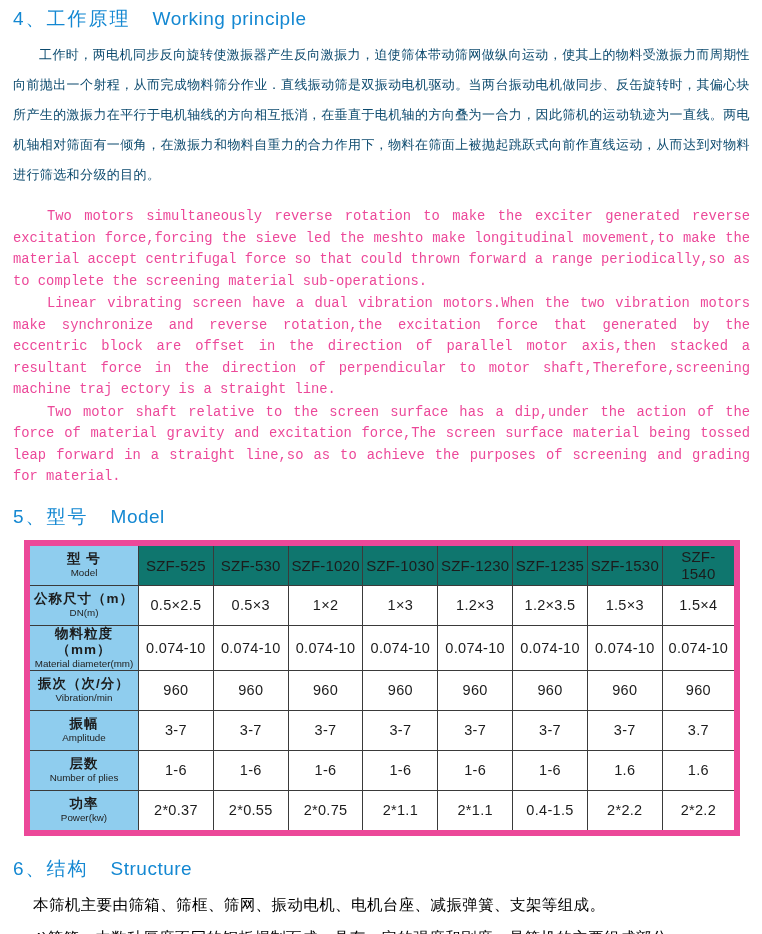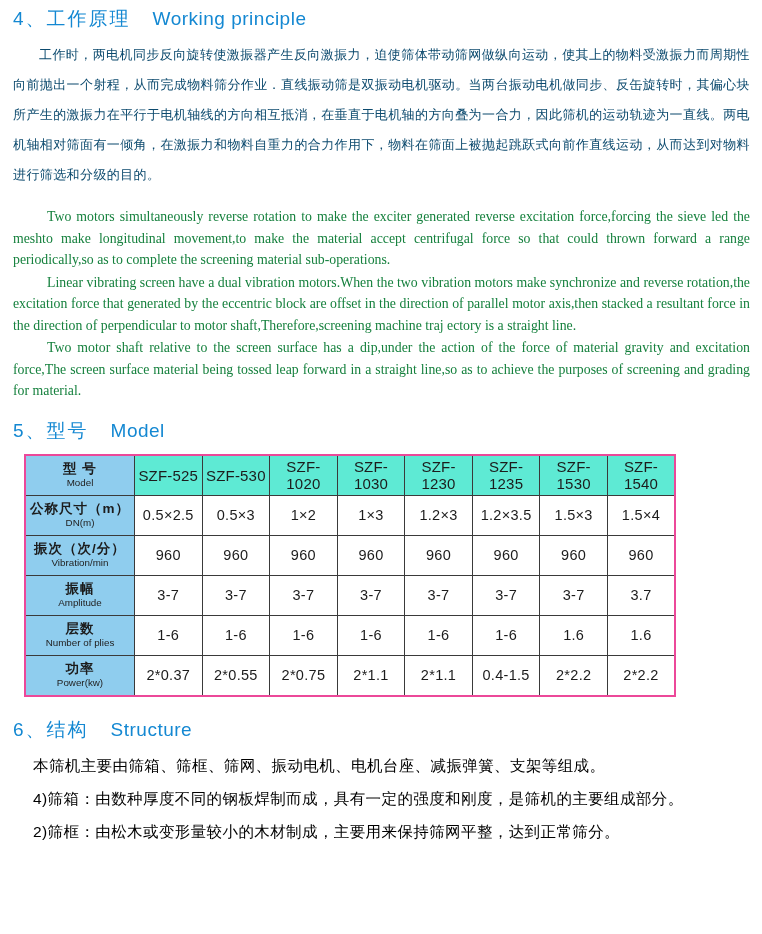--- a/index.html
+++ b/index.html
@@ -31,37 +31,37 @@
     color:#0c4a6e;
     text-align:justify;
     text-indent:2em;
     margin:8px 0 16px 0;
     letter-spacing:0.4px;
   }
 
   
   .en-block{margin-top:10px;}
   .en-para{
-    font-family:Liberation Serif, serif;
+    font-family:Liberation Mono, monospace;
     font-size:13.8px;
     line-height:21.5px;
-    color:#15803d;
+    color:#ec4899;
     text-align:justify;
     text-indent:34px;
     margin:0 0 1px 0;
   }
 
   
   .model-section{margin-top:16px;}
   .spec-table{
     border-collapse:collapse;
     table-layout:fixed;
-    width:652px;
+    width:716px;
     margin:10px 0 0 11px;
-    border:2px solid #ec4899;
+    border:6px solid #ec4899;
   }
   .spec-table th,.spec-table td{
     border:1.4px solid #3a3a3a;
     height:39px;
     padding:0 2px;
     text-align:center;
     vertical-align:middle;
     overflow:hidden;
   }
   .spec-table th{
@@ -74,21 +74,21 @@
   .spec-table th .en{
     font-size:9.8px;font-weight:400;color:#222;line-height:12px;letter-spacing:0;
   }
   .spec-table td{
     background:#ffffff;
     font-size:14.5px;
     color:#1c1c1c;
     letter-spacing:0.3px;
   }
   .spec-table tr:first-child td{
-    background:#5eead4;
+    background:#0f766e;
     font-size:15px;
     letter-spacing:0.2px;
   }
 
   
   .structure-section{margin-top:20px;}
   .structure-lines{margin:6px 0 0 20px;}
   .structure-line{
     font-size:15.5px;
     color:#000000;
@@ -145,20 +145,34 @@
             <td>0.5×3</td>
             <td>1×2</td>
             <td>1×3</td>
             <td>1.2×3</td>
             <td>1.2×3.5</td>
             <td>1.5×3</td>
             <td>1.5×4</td>
           </tr>
           <tr>
             <th>
+              <div class="cn">物料粒度（mm）</div>
+              <div class="en">Material diameter(mm)</div>
+            </th>
+            <td>0.074-10</td>
+            <td>0.074-10</td>
+            <td>0.074-10</td>
+            <td>0.074-10</td>
+            <td>0.074-10</td>
+            <td>0.074-10</td>
+            <td>0.074-10</td>
+            <td>0.074-10</td>
+          </tr>
+          <tr>
+            <th>
               <div class="cn">振次（次/分）</div>
               <div class="en">Vibration/min</div>
             </th>
             <td>960</td>
             <td>960</td>
             <td>960</td>
             <td>960</td>
             <td>960</td>
             <td>960</td>
             <td>960</td>

